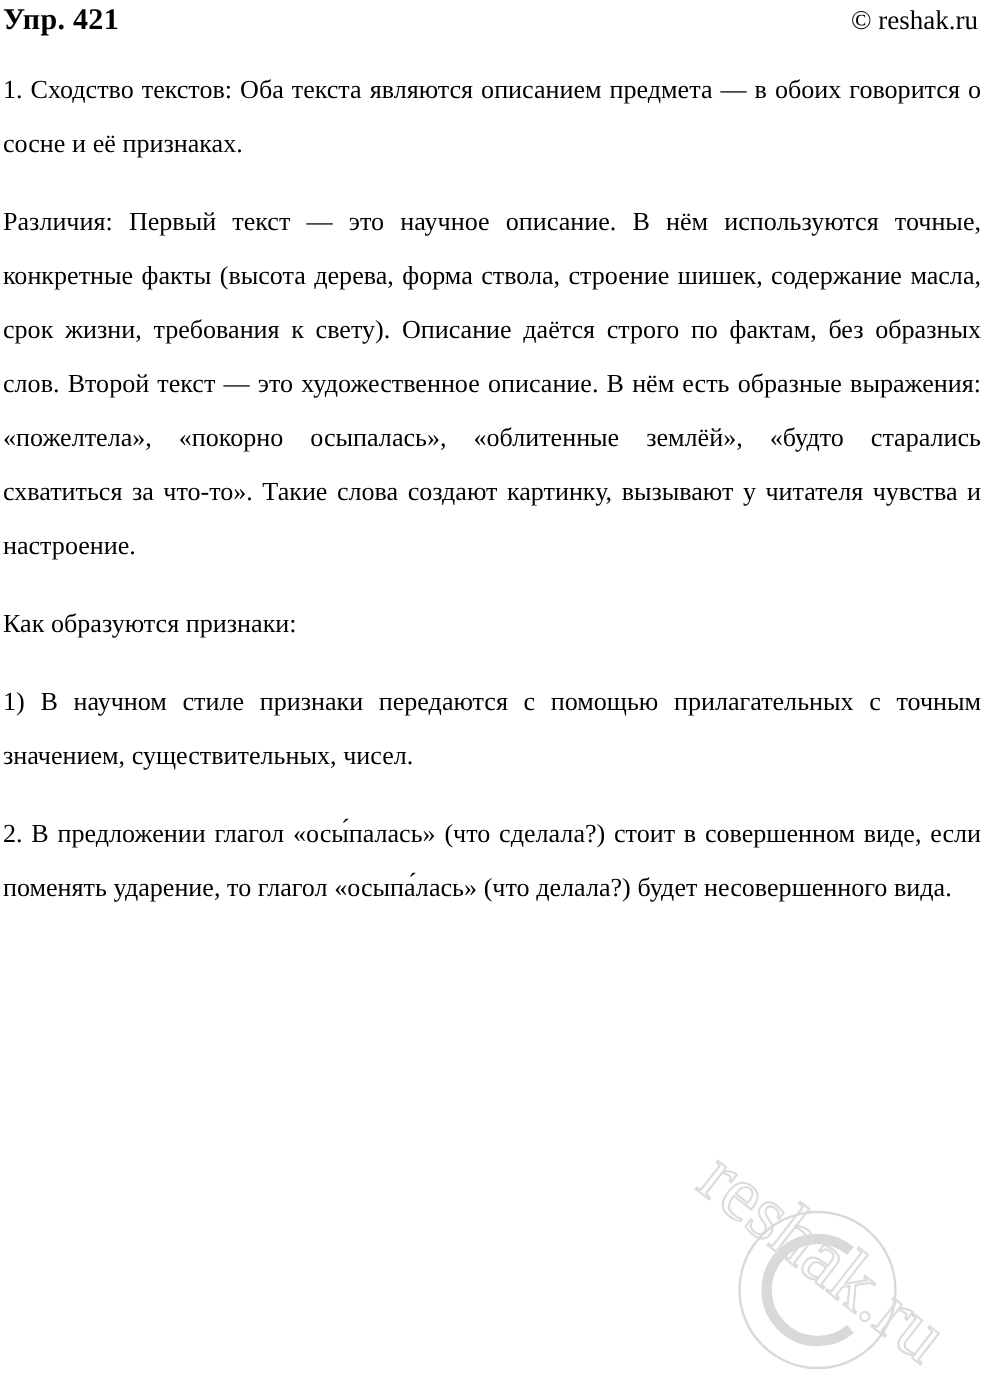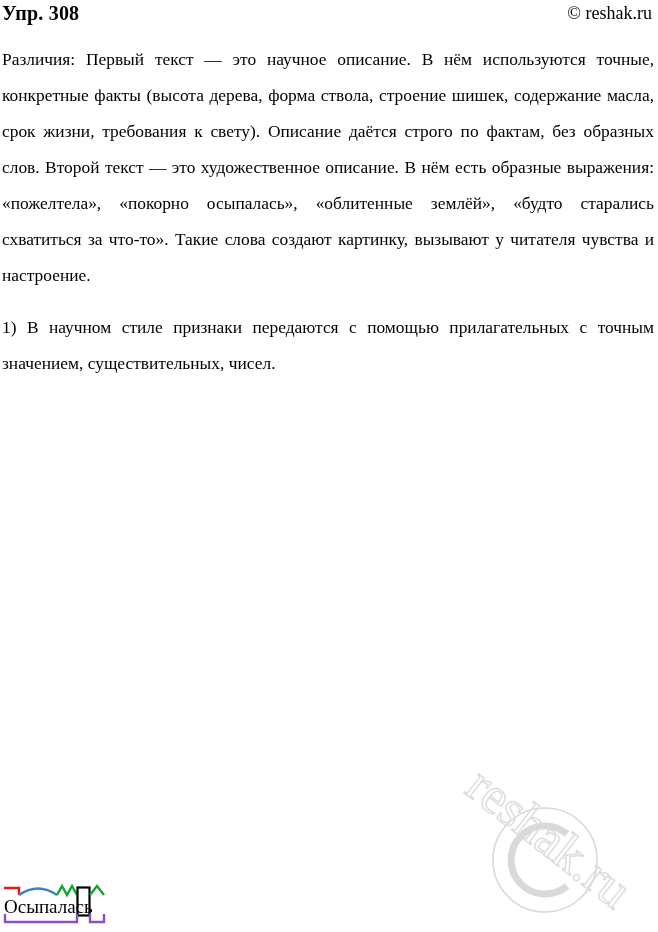--- a/index.html
+++ b/index.html
@@ -101,63 +101,36 @@
     left: 0;
     top: 0;
   }
 </style>
 </head>
 <body>
 
 <div class="page">
 
   <div class="header">
-    <div class="ex-title">Упр. 308</div>
+    <div class="ex-title">Упр. 421</div>
     <div class="copyright">© reshak.ru</div>
   </div>
 
   <div class="content">
+    <p class="para">1. Сходство текстов: Оба текста являются описанием предмета — в обоих говорится о сосне и её признаках.</p>
     <p class="para">Различия: Первый текст — это научное описание. В нём используются точные, конкретные факты (высота дерева, форма ствола, строение шишек, содержание масла, срок жизни, требования к свету). Описание даётся строго по фактам, без образных слов. Второй текст — это художественное описание. В нём есть образные выражения: «пожелтела», «покорно осыпалась», «облитенные землёй», «будто старались схватиться за что-то». Такие слова создают картинку, вызывают у читателя чувства и настроение.</p>
+    <p class="para">Как образуются признаки:</p>
     <p class="para">1) В научном стиле признаки передаются с помощью прилагательных с точным значением, существительных, чисел.</p>
+    <p class="para">2. В предложении глагол «осы́палась» (что сделала?) стоит в совершенном виде, если поменять ударение, то глагол «осыпа́лась» (что делала?) будет несовершенного вида.</p>
   </div>
 
   <div class="watermark">
     <svg width="210" height="185" viewBox="0 0 210 185" aria-hidden="true">
       <g fill="none" stroke="#d9d9d9" stroke-width="1.6">
         <circle cx="90" cy="112" r="52"></circle>
         <path d="M112 86 a34 34 0 1 0 0 52" stroke-width="7"></path>
       </g>
       <text x="8" y="44" transform="rotate(38 8 44)" font-family="'Liberation Serif', serif" font-size="52" fill="none" stroke="#dcdcdc" stroke-width="1.4">reshak.ru</text>
     </svg>
   </div>
 
-  <div class="morph-block">
-    <svg class="morph-svg" width="200" height="46" viewBox="0 0 200 46" aria-hidden="true">
-
-      <g stroke="#e01b1b" stroke-width="2.4" fill="none">
-        <path d="M2 4 L17 4 L17 11"></path>
-      </g>
-
-      <g stroke="#3a7fd5" stroke-width="2.4" fill="none">
-        <path d="M17 11 Q36 -2 55 11"></path>
-      </g>
-
-      <g stroke="#10a830" stroke-width="2.4" fill="none" stroke-linejoin="miter">
-        <path d="M55 11 L60 2 L65 11 L70 2 L75 11"></path>
-      </g>
-
-      <g stroke="#000000" stroke-width="2.2" fill="none">
-        <rect x="75.5" y="3.5" width="12" height="28"></rect>
-      </g>
-
-      <g stroke="#10a830" stroke-width="2.4" fill="none">
-        <path d="M88 11 L95 2 L102 11"></path>
-      </g>
-
-      <g stroke="#8b4fc8" stroke-width="2.4" fill="none">
-        <path d="M3 30 L3 38 L75 38 L75 30"></path>
-        <path d="M88 30 L88 38 L102 38 L102 30"></path>
-      </g>
-    </svg>
-    <div class="morph-word">Осыпалась</div>
-  </div>
 
 </div>
 
 </body></html>

